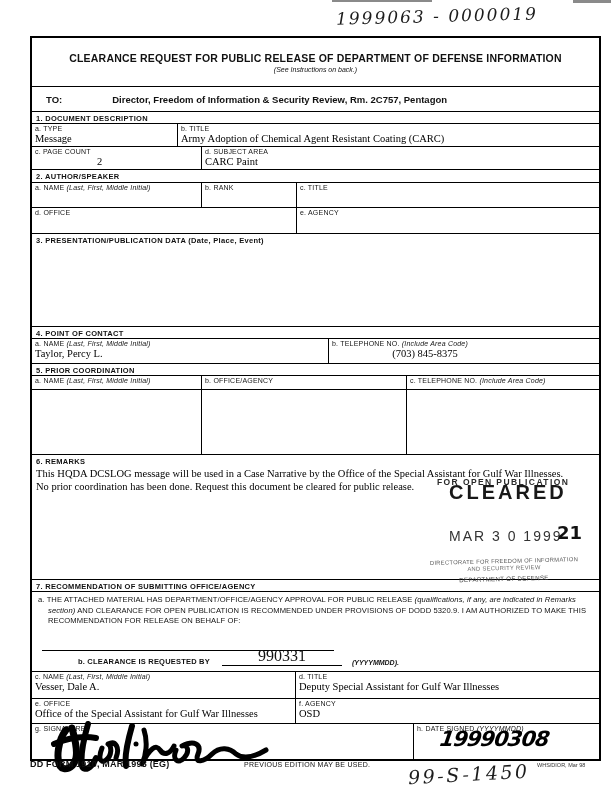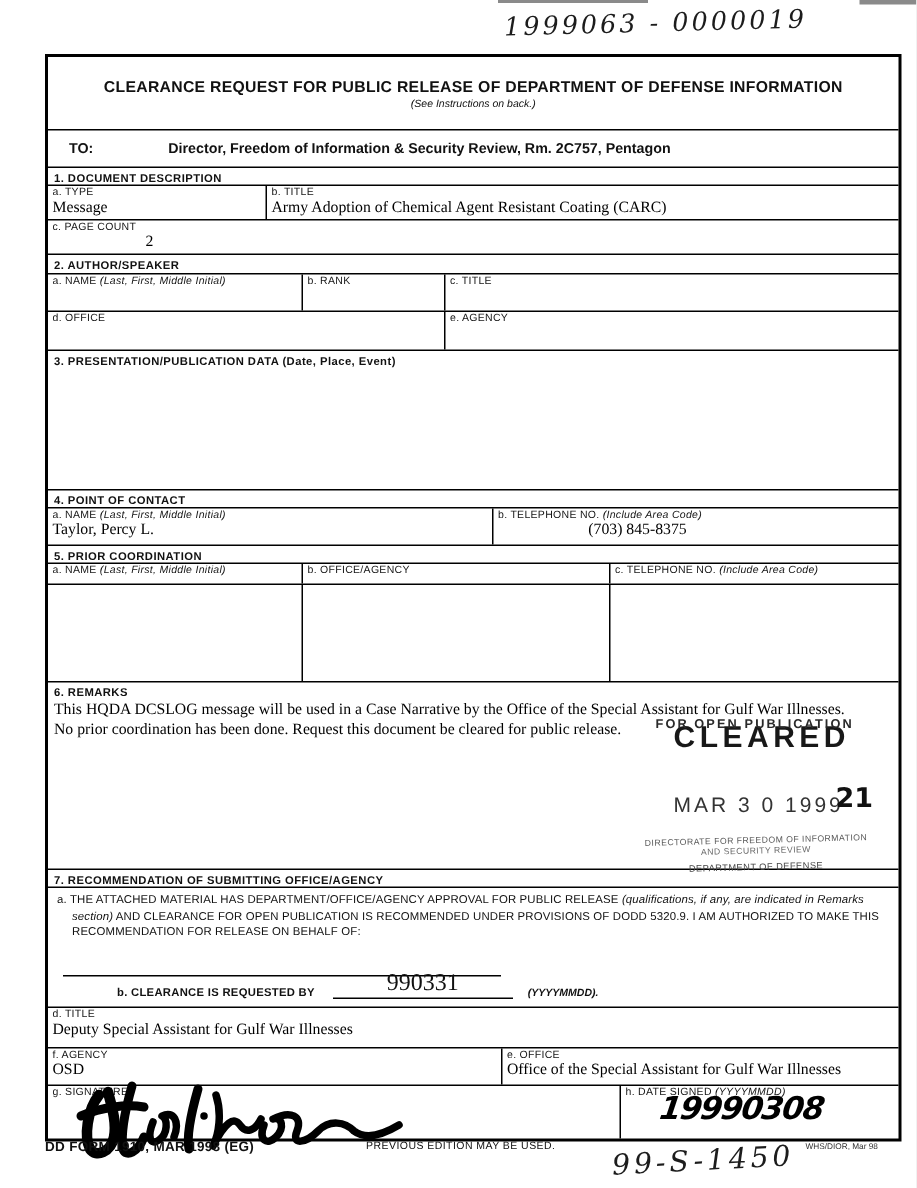--- a/index.html
+++ b/index.html
@@ -90,20 +90,24 @@
       <div class="cell" style="width:397px;">
         <div class="lbl">b.  TITLE</div>
         <div class="val">Army Adoption of Chemical Agent Resistant Coating (CARC)</div>
       </div>
     </div>
     <div class="row" style="height:23px;">
       <div class="cell" style="width:170px;">
         <div class="lbl">c.  PAGE COUNT</div>
         <div class="val" style="padding-left:62px;">2</div>
       </div>
+      <div class="cell" style="width:397px;">
+        <div class="lbl">d.  SUBJECT AREA</div>
+        <div class="val">CARC Paint</div>
+      </div>
     </div>
 
     <div class="row" style="height:13px;">
       <div class="sechdr">2.  AUTHOR/SPEAKER</div>
     </div>
     <div class="row" style="height:25px;">
       <div class="cell" style="width:170px;">
         <div class="lbl"><span>a.  NAME</span> <span class="it">(Last, First, Middle Initial)</span></div>
       </div>
       <div class="cell" style="width:95px;">
@@ -175,33 +179,37 @@
         <span>THE ATTACHED MATERIAL HAS DEPARTMENT/OFFICE/AGENCY APPROVAL FOR PUBLIC RELEASE </span><span class="it">(qualifications, if any, are indicated in Remarks section)</span><span> AND CLEARANCE FOR OPEN PUBLICATION IS RECOMMENDED UNDER PROVISIONS OF DODD 5320.9.  I AM AUTHORIZED TO MAKE THIS RECOMMENDATION FOR RELEASE ON BEHALF OF:</span>
       </div>
       <div class="blankline"></div>
       <div class="bline">
         <span class="blbl">b.  CLEARANCE IS REQUESTED BY</span>
         <span class="bval">990331</span>
         <span class="bsuf">(YYYYMMDD).</span>
       </div>
     </div>
     <div class="row" style="height:27px;">
+      <div class="cell" style="width:264px;">
+        <div class="lbl"><span>c.  NAME</span> <span class="it">(Last, First, Middle Initial)</span></div>
+        <div class="val">Vesser, Dale A.</div>
+      </div>
       <div class="cell" style="width:303px;">
         <div class="lbl">d.  TITLE</div>
         <div class="val">Deputy Special Assistant for Gulf War Illnesses</div>
       </div>
     </div>
     <div class="row" style="height:25px;">
+      <div class="cell" style="width:264px;">
+        <div class="lbl">e.  OFFICE</div>
+        <div class="val">Office of the Special Assistant for Gulf War Illnesses</div>
+      </div>
       <div class="cell" style="width:303px;">
         <div class="lbl">f.  AGENCY</div>
         <div class="val">OSD</div>
-      </div>
-      <div class="cell" style="width:264px;">
-        <div class="lbl">e.  OFFICE</div>
-        <div class="val">Office of the Special Assistant for Gulf War Illnesses</div>
       </div>
     </div>
     <div class="row" style="height:35px;">
       <div class="cell" style="width:382px;">
         <div class="lbl">g.  SIGNATURE</div>
       </div>
       <div class="cell" style="width:185px;">
         <div class="lbl"><span>h.  DATE SIGNED</span> <span class="it">(YYYYMMDD)</span></div>
       </div>
     </div>

